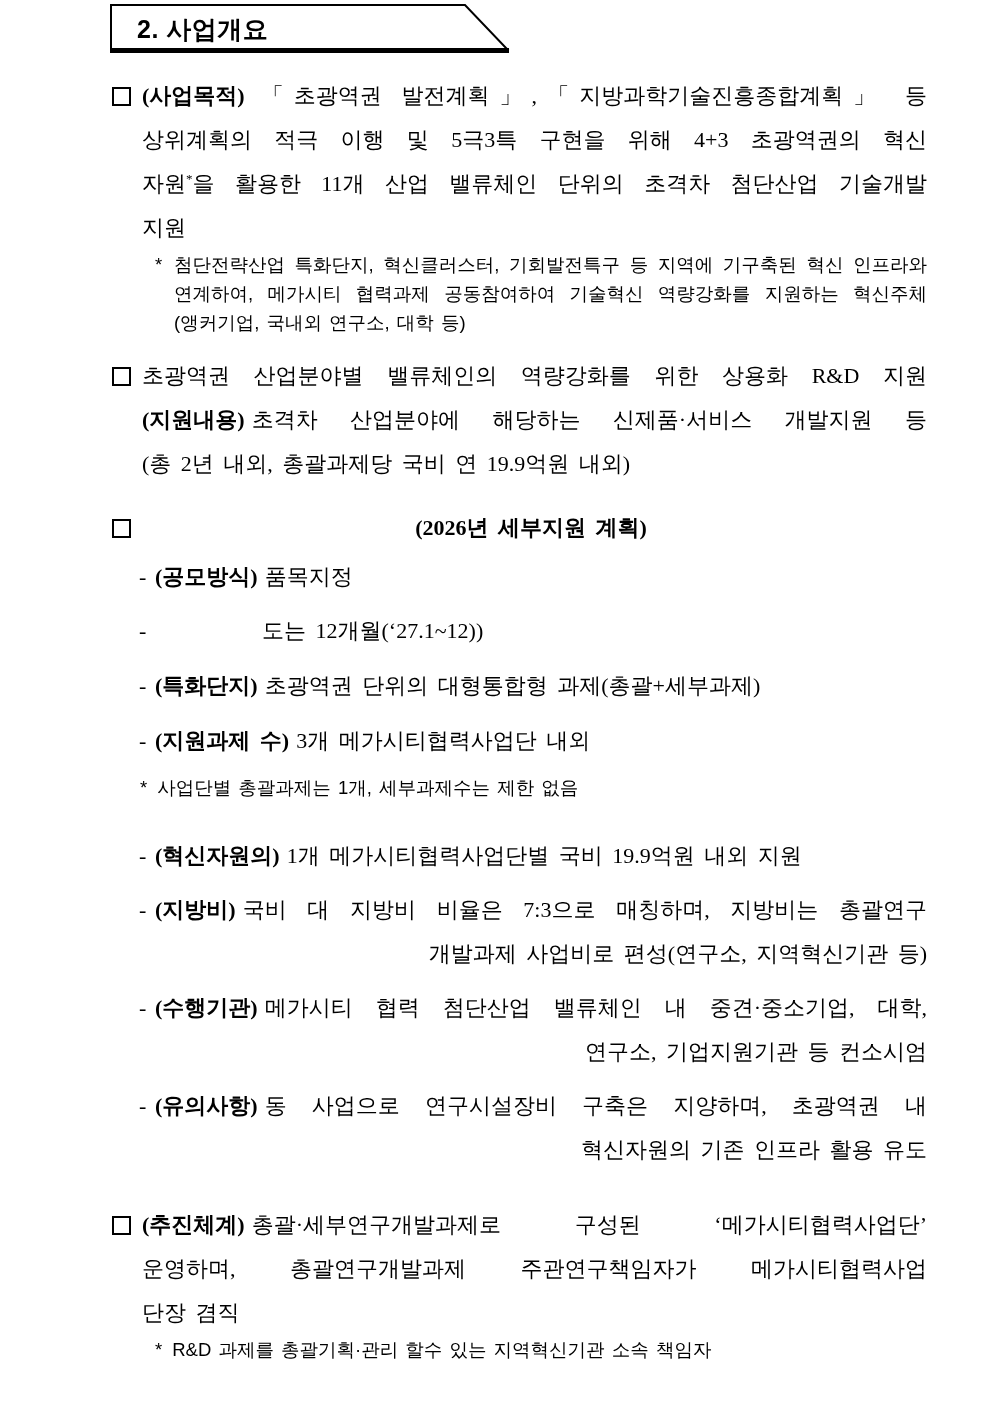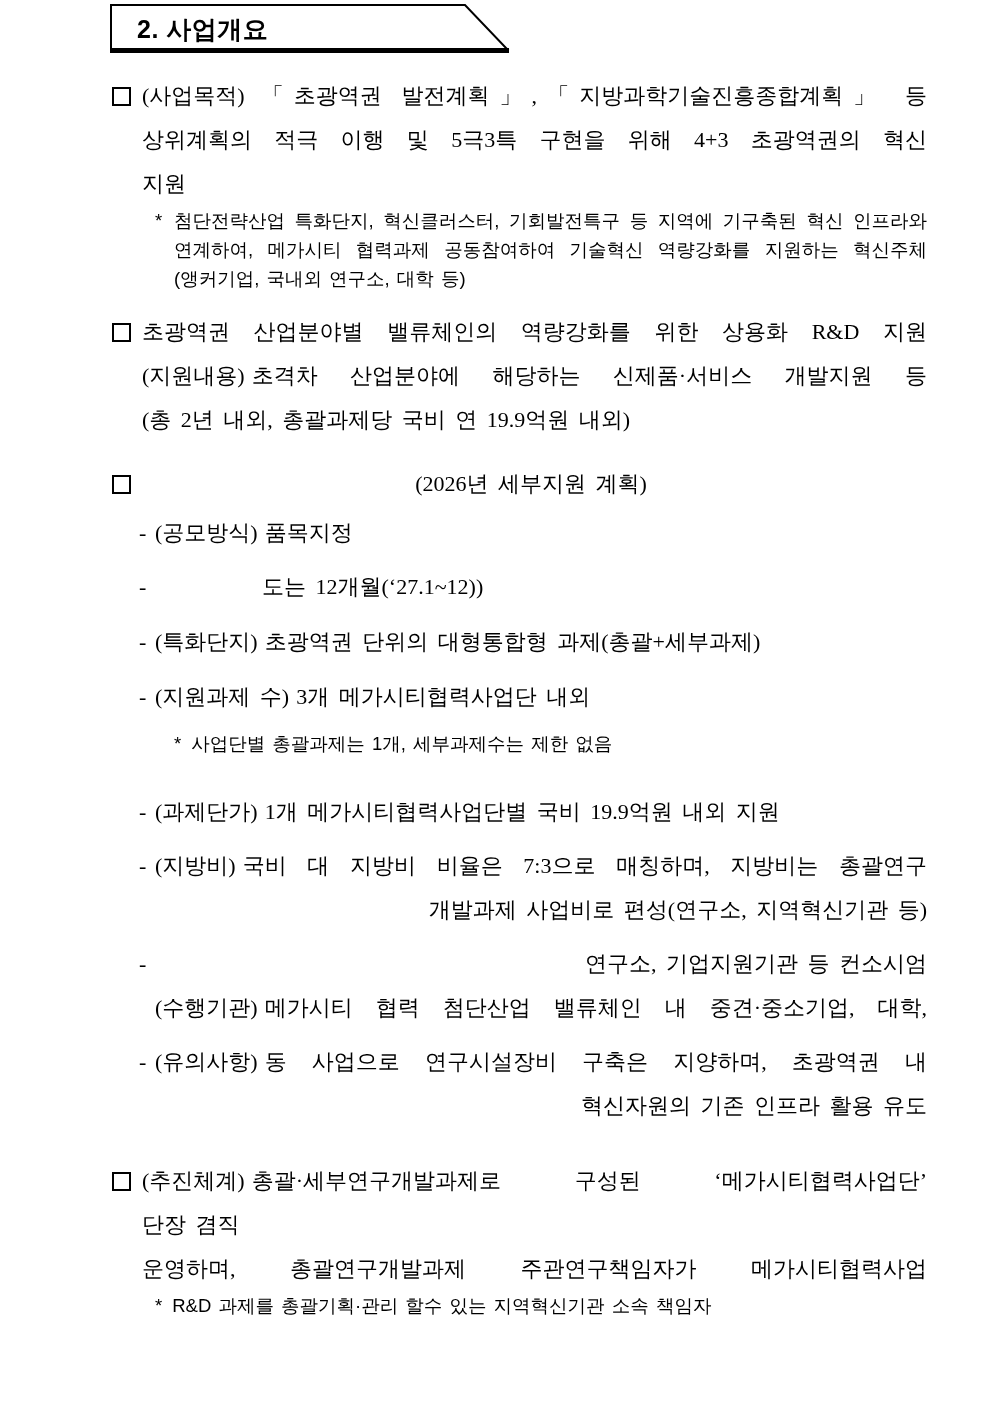--- a/index.html
+++ b/index.html
@@ -19,21 +19,21 @@
   }
   
   .content { margin-left:90px; width:815px; }
   .sec { position:relative; padding-left:30px; }
   .marker-box {
     position:absolute; left:0; top:13px; width:19px; height:19px;
     border:2px solid #000; background:#fff;
   }
   .bl { font-size:22px; line-height:44px; word-spacing:4px; white-space:nowrap; }
   .just { text-align:justify; text-align-last:justify; white-space:normal; }
-  .lbl { font-weight:normal; margin-right:7px; }
+  .lbl { font-weight:bold; margin-right:7px; }
   sup.fnmark { font-size:13px; vertical-align:super; line-height:0; }
   
   .item { position:relative; padding-left:43px; }
   .item .dash { position:absolute; left:27px; top:0; font-size:22px; line-height:44px; }
   .item .l2 { padding-left:4px;text-align:right; }
   .item .l2-deep { padding-left:107px; }
   
   .fn {
     position:relative;
     font-family:"Liberation Sans","DejaVu Sans",sans-serif;
@@ -44,21 +44,21 @@
   .fn-inline .fn-star { margin-right:10px; }
   
   #sec-purpose   { margin-top:17px; }
   #fn-purpose    { margin-top:0; }
   #sec-support   { margin-top:17px; }
   #sec-plan-head { margin-top:20px;text-align:center; }
   #item-method   { margin-top:5px; }
   #item-period   { margin-top:10px; }
   #item-type     { margin-top:11px; }
   #item-count    { margin-top:11px; }
-  #fn-count      { margin-top:10px; margin-left:62px; }
+  #fn-count      { margin-top:10px; margin-left:28px; }
   #item-price    { margin-top:32px; }
   #item-local    { margin-top:10px; }
   #item-agency   { margin-top:10px; }
   #item-caution  { margin-top:10px; }
   #sec-system    { margin-top:31px; }
   #fn-system     { margin-top:0; margin-left:43px; }
 </style>
 </head>
 <body>
 
@@ -71,20 +71,21 @@
     </svg>
     <div class="banner-title">2. 사업개요</div>
   </div>
 
   <div class="content">
 
     <div class="sec" id="sec-purpose">
       <span class="marker-box"></span>
       <div class="bl just"><span class="lbl">(사업목적)</span><span>「초광역권 발전계획」,「지방과학기술진흥종합계획」 등</span></div>
       <div class="bl just">상위계획의 적극 이행 및 5극3특 구현을 위해 4+3 초광역권의 혁신</div>
+      <div class="bl just"><span>자원</span><sup class="fnmark">*</sup><span>을 활용한 11개 산업 밸류체인 단위의 초격차 첨단산업 기술개발</span></div>
       <div class="bl">지원</div>
     </div>
 
     <div class="fn fn-block" id="fn-purpose">
       <span class="fn-marker">*</span>
       <div class="just">첨단전략산업 특화단지, 혁신클러스터, 기회발전특구 등 지역에 기구축된 혁신 인프라와</div>
       <div class="just">연계하여, 메가시티 협력과제 공동참여하여 기술혁신 역량강화를 지원하는 혁신주체</div>
       <div>(앵커기업, 국내외 연구소, 대학 등)</div>
     </div>
 
@@ -119,46 +120,46 @@
       <span class="dash">-</span>
       <div class="bl"><span class="lbl">(지원과제 수)</span><span>3개 메가시티협력사업단 내외</span></div>
     </div>
 
     <div class="fn fn-inline" id="fn-count">
       <span class="fn-star">*</span><span>사업단별 총괄과제는 1개, 세부과제수는 제한 없음</span>
     </div>
 
     <div class="item" id="item-price">
       <span class="dash">-</span>
-      <div class="bl"><span class="lbl">(과제단가)</span><span>1개 메가시티협력사업단별 국비 19.9억원 내외 지원</span></div>
+      <div class="bl"><span class="lbl">(혁신자원의)</span><span>1개 메가시티협력사업단별 국비 19.9억원 내외 지원</span></div>
     </div>
 
     <div class="item" id="item-local">
       <span class="dash">-</span>
       <div class="bl just"><span class="lbl">(지방비)</span><span>국비 대 지방비 비율은 7:3으로 매칭하며, 지방비는 총괄연구</span></div>
       <div class="bl l2">개발과제 사업비로 편성(연구소, 지역혁신기관 등)</div>
     </div>
 
     <div class="item" id="item-agency">
       <span class="dash">-</span>
+      <div class="bl just"><span class="lbl">(수행기관)</span><span>메가시티 협력 첨단산업 밸류체인 내 중견·중소기업, 대학,</span></div>
       <div class="bl l2">연구소, 기업지원기관 등 컨소시엄</div>
-      <div class="bl just"><span class="lbl">(수행기관)</span><span>메가시티 협력 첨단산업 밸류체인 내 중견·중소기업, 대학,</span></div>
     </div>
 
     <div class="item" id="item-caution">
       <span class="dash">-</span>
       <div class="bl just"><span class="lbl">(유의사항)</span><span>동 사업으로 연구시설장비 구축은 지양하며, 초광역권 내</span></div>
       <div class="bl l2">혁신자원의 기존 인프라 활용 유도</div>
     </div>
 
     <div class="sec" id="sec-system">
       <span class="marker-box"></span>
       <div class="bl just"><span class="lbl">(추진체계)</span><span>총괄·세부연구개발과제로 구성된 ‘메가시티협력사업단’</span></div>
+      <div class="bl just">운영하며, 총괄연구개발과제 주관연구책임자가 메가시티협력사업</div>
       <div class="bl">단장 겸직</div>
-      <div class="bl just">운영하며, 총괄연구개발과제 주관연구책임자가 메가시티협력사업</div>
     </div>
 
     <div class="fn fn-inline" id="fn-system">
       <span class="fn-star">*</span><span>R&amp;D 과제를 총괄기획·관리 할수 있는 지역혁신기관 소속 책임자</span>
     </div>
 
   </div>
 </div>
 
 </body></html>

